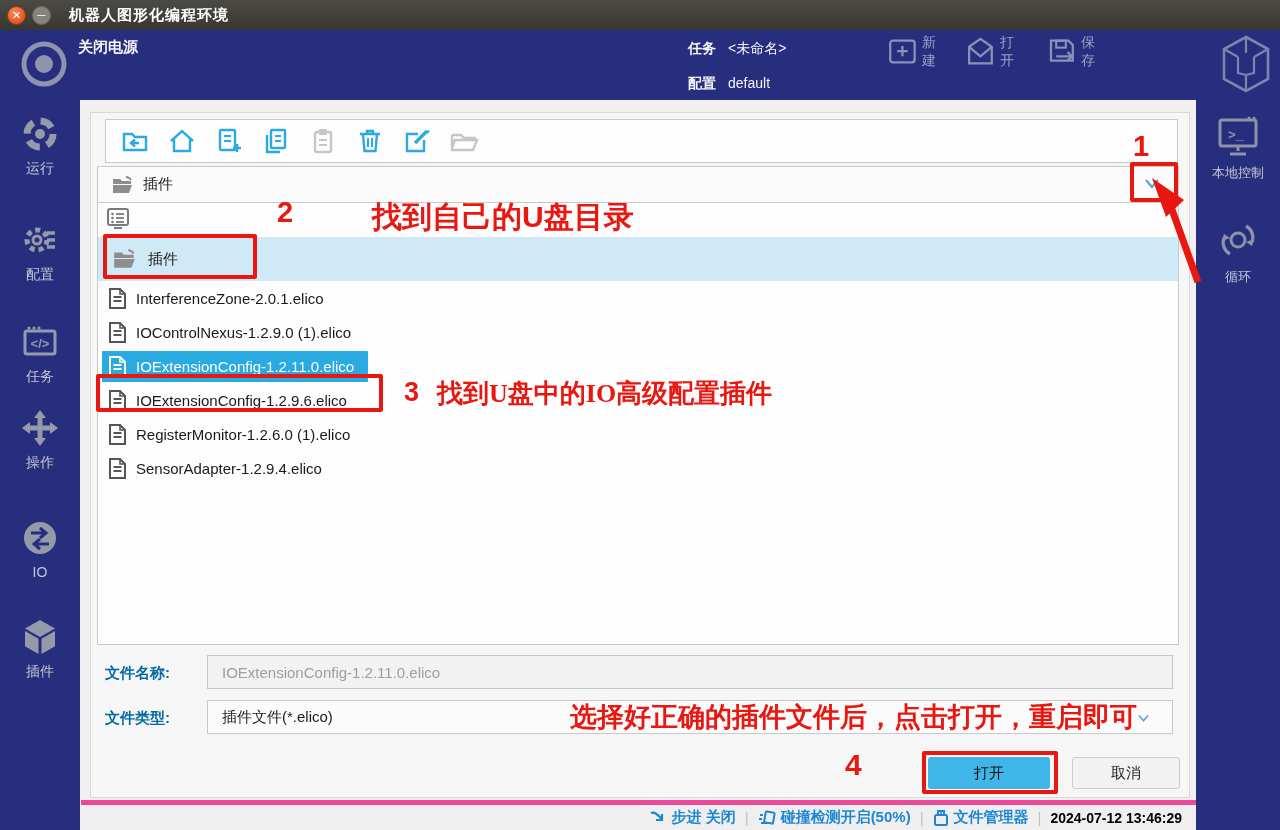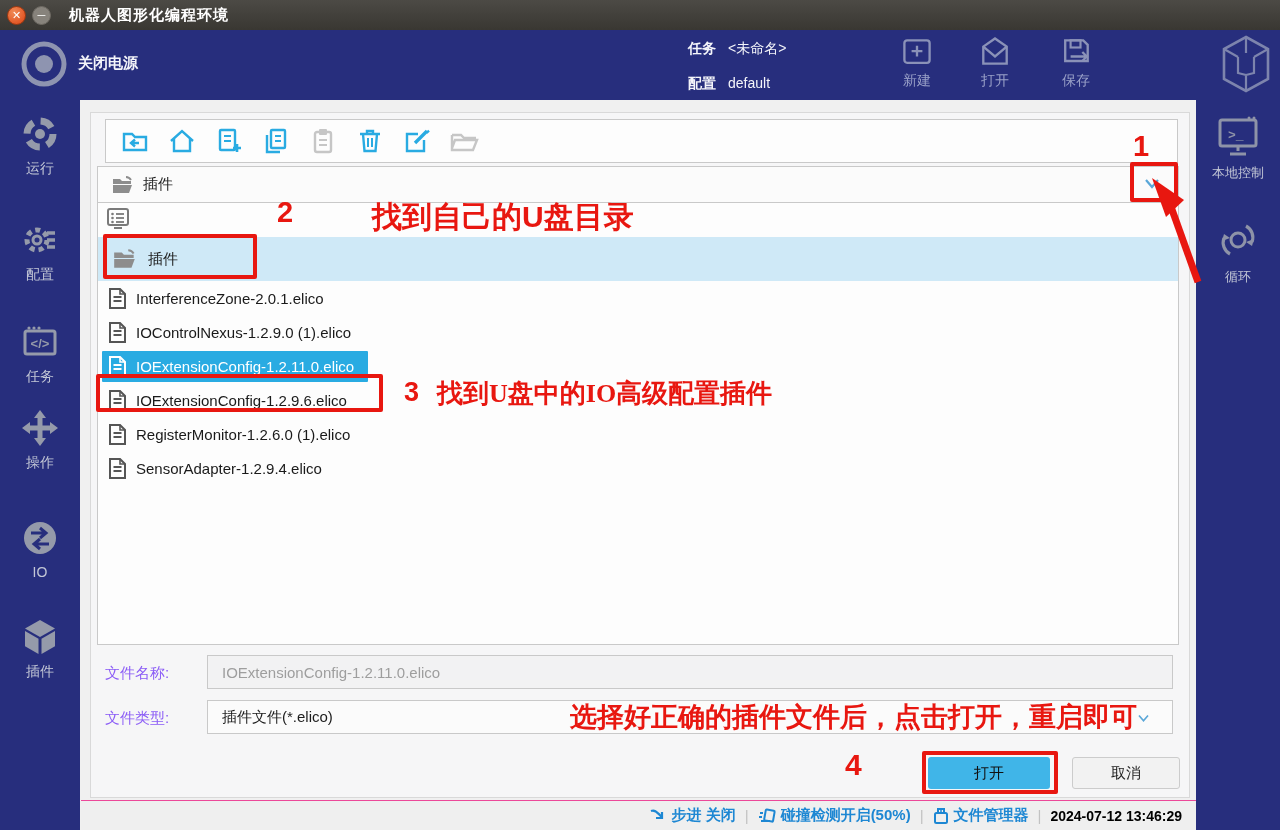--- a/index.html
+++ b/index.html
@@ -14,26 +14,26 @@
   .winbtn { width:19px; height:19px; border-radius:50%; margin-left:6px;
     display:flex; align-items:center; justify-content:center;
     font-size:11px; color:#fff; line-height:1; }
   #btn-close { background:radial-gradient(circle at 35% 30%,#f08b57,#dc4313); border:1px solid #a33a10; margin-left:7px;}
   #btn-min  { background:#87837c; border:1px solid #6e6a63; }
   #win-title { color:#ffffff; font-weight:bold; font-size:15px; margin-left:18px; letter-spacing:1px; }
 
   
   #header { left:0; top:30px; width:1280px; height:70px; background:#272e7d; }
   #power-icon { left:18px; top:8px; }
-  #power-label { left:78px; top:24px; color:#f4f5fa; font-weight:bold; font-size:15px; }
+  #power-label { left:78px; top:8px; color:#f4f5fa; font-weight:bold; font-size:15px; }
   .hdr-kv { color:#f4f5fa; font-size:14px; position:absolute; display:flex; gap:12px; }
   .hdr-kv b { font-weight:bold; }
   #task-row { left:688px; top:10px; }
   #config-row { left:688px; top:45px; }
-  .hdr-action { position:absolute; width:64px; top:4px; display:flex; flex-direction:column;
+  .hdr-action { position:absolute; width:64px; top:4px; display:flex; flex-direction:row;
     align-items:center; gap:2px; cursor:pointer; }
   .hdr-action .lbl { color:#9aa1c8; font-size:14px; }
   #act-new { left:885px; } #act-open { left:963px; } #act-save { left:1044px; }
   #logo { left:1218px; top:3px; }
 
   
   #left-sidebar { left:0; top:100px; width:80px; height:730px; background:#272e7d; }
   #right-sidebar { left:1196px; top:100px; width:84px; height:730px; background:#272e7d; }
   .side-item { position:absolute; width:80px; display:flex; flex-direction:column;
     align-items:center; gap:6px; cursor:pointer; }
@@ -56,38 +56,38 @@
   #dd-row .txt { font-size:15px; color:#1c1c1c; margin-left:10px; }
   #file-list { position:absolute; left:2px; top:78px; width:1076px; }
   .file-row { height:34px; display:flex; align-items:center; cursor:pointer; }
   .pill { display:inline-flex; align-items:center; margin-left:2px; padding:4px 14px 4px 6px;
     border-radius:1px; color:#1a1a1a; }
   .pill .fname { font-size:15px; margin-left:9px; white-space:nowrap; }
   .pill svg { color:#555; }
   .pill.selected { background:#29abe2; color:#ffffff; }
   .pill.selected svg { color:#ffffff; }
 
-  .fd-label { position:absolute; left:105px; font-size:15px; color:#8b5cf6; }
+  .fd-label { position:absolute; left:105px; font-size:15px; color:#0369a1;font-weight:bold; }
   #file-name-input { left:207px; top:655px; width:966px; height:34px; background:#f2f2f3;
      border:1px solid #c9c9c9; color:#9e9e9e; font-size:15px; padding-left:14px;
      font-family:"Liberation Sans",sans-serif; }
   #file-type-field { left:207px; top:700px; width:966px; height:34px; background:#fbfbfb;
      border:1px solid #c9c9c9; display:flex; align-items:center; padding-left:14px;
      font-size:15px; color:#1c1c1c; cursor:pointer; }
   #file-type-field svg { position:absolute; right:22px; top:13px; }
 
   #btn-open { left:928px; top:757px; width:122px; height:32px; background:#40b5e8; border:none;
      border-radius:3px; font-size:15px; color:#111; cursor:pointer; font-family:"Liberation Sans",sans-serif; }
   #btn-cancel { left:1072px; top:757px; width:108px; height:32px; background:#f2f2f2;
      border:1px solid #cccccc; border-radius:3px; font-size:15px; color:#1c1c1c; cursor:pointer;
      font-family:"Liberation Sans",sans-serif; }
 
   
   #statusbar { left:81px; top:800px; width:1115px; height:30px; background:#efefef;
-     border-top:1px solid #ec4899; display:flex; align-items:center; justify-content:flex-end;
+     border-top:5px solid #ec4899; display:flex; align-items:center; justify-content:flex-end;
      gap:9px; padding-right:14px; }
   .st-seg { display:flex; align-items:center; gap:5px; color:#1d87d3; font-weight:bold; font-size:15px; cursor:pointer; }
   .st-sep { color:#c2c2c2; font-size:15px; }
   #st-time { color:#000000; font-weight:bold; font-size:14px; }
 
   
   .ann { position:absolute; color:#e81710; font-weight:bold; z-index:50; pointer-events:none; }
   .ann-box { position:absolute; border:4px solid #e81710; border-radius:2px; z-index:50; pointer-events:none; }
   #ann-box1 { left:1130px; top:162px; width:48px; height:40px; }
   #ann-num1 { left:1133px; top:130px; font-size:29px; }

